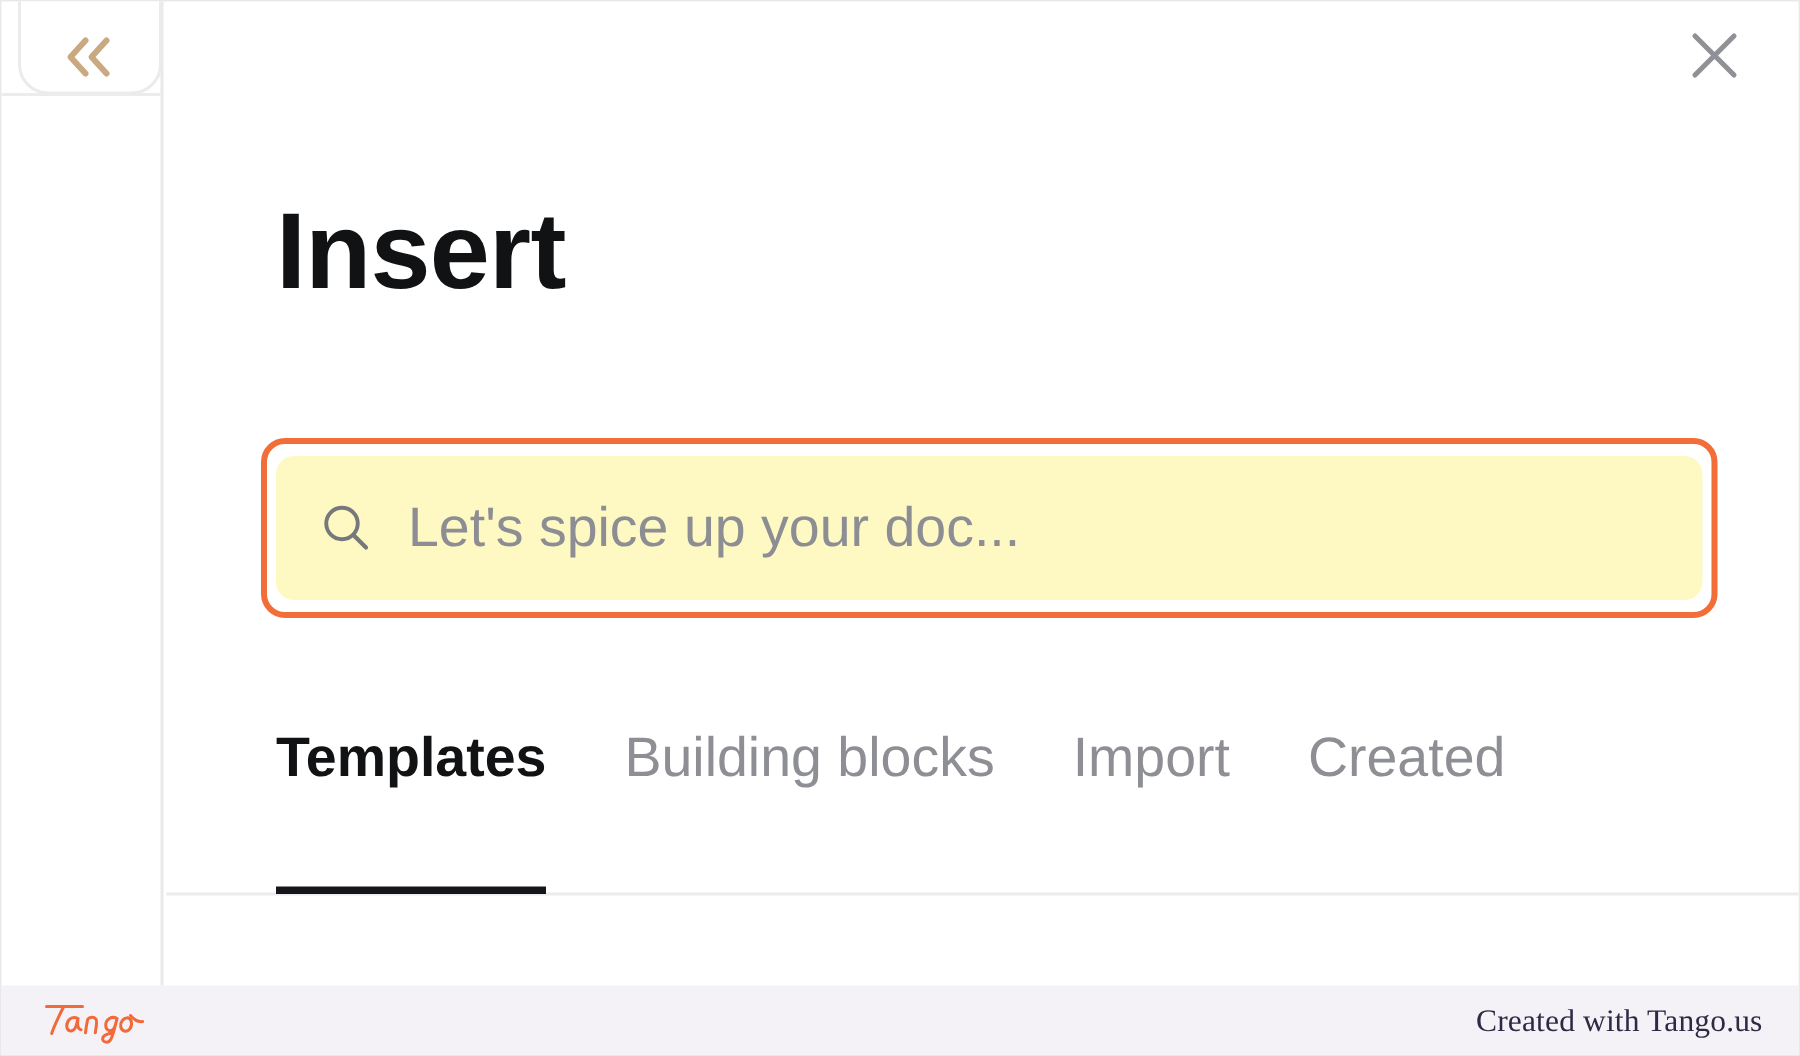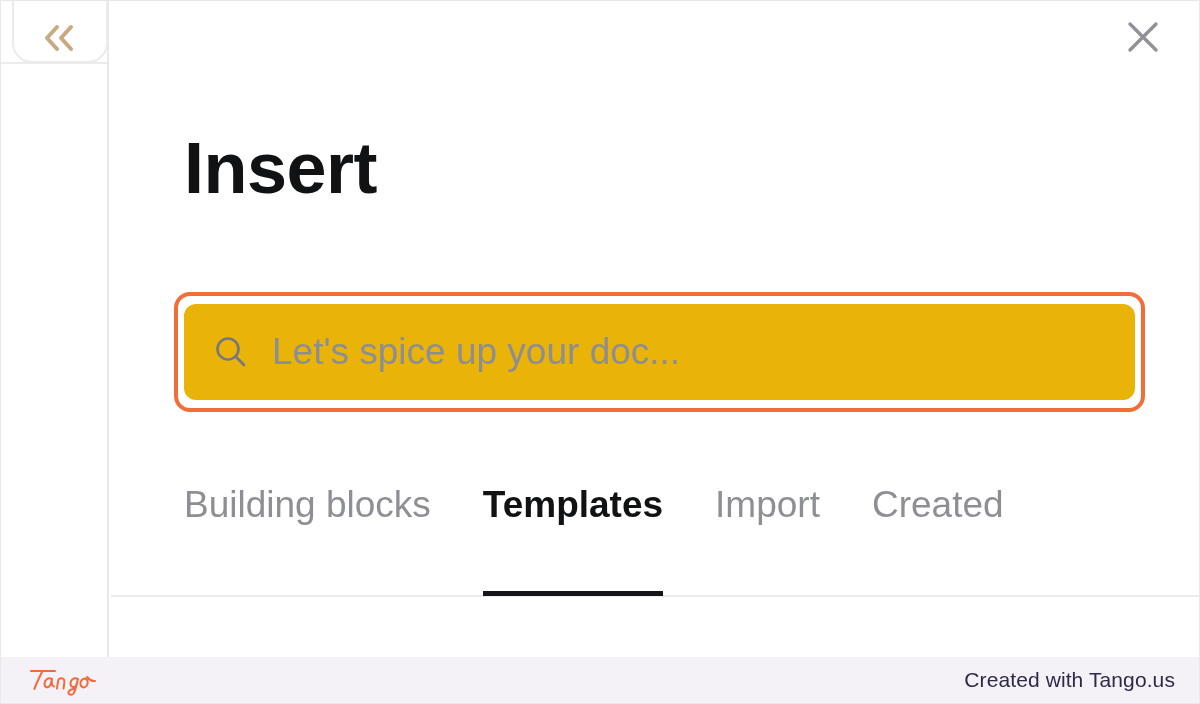--- a/index.html
+++ b/index.html
@@ -112,21 +112,21 @@
     border-radius: 16px;
     box-sizing: border-box;
   }
 
   .search-field {
     position: absolute;
     left: 73px;
     top: 303px;
     width: 951px;
     height: 96px;
-    background: #eab308;
+    background: #fef9c3;
     border-radius: 12px;
     display: flex;
     align-items: center;
     box-sizing: border-box;
     padding: 0 28px;
     gap: 22px;
   }
   .search-field .search-ico {
     flex: 0 0 auto;
     width: 38px;
@@ -203,20 +203,21 @@
     align-items: center;
     justify-content: space-between;
     padding: 0 24px;
     box-sizing: border-box;
   }
   .tango-logo { display: block; width: 86px; height: 32px; color: #f2693a; }
   .footer-note {
     font-size: 21px;
     color: #2e2a45;
     letter-spacing: 0.1px;
+    font-family: Liberation Serif, serif;
   }
 </style>
 </head>
 <body>
 
 <div id="app">
 
   <div class="left-rail">
     <div class="rail-divider"></div>
     <div class="collapse-button">
@@ -243,25 +244,25 @@
       <svg class="search-ico" viewBox="0 0 38 38" fill="none">
         <circle cx="16" cy="16" r="10.5" stroke="currentColor" stroke-width="2.6"></circle>
         <path d="M23.6 23.6 L32 32" stroke="currentColor" stroke-width="2.8" stroke-linecap="round"></path>
       </svg>
       <input class="search-input" type="text" value="" placeholder="Let's spice up your doc..." style="">
     </div>
 
     <div class="tabs-rule"></div>
 
     <div class="tabs">
+      <div class="tab active">
+        <span>Templates</span>
+      </div>
       <div class="tab">
         <span>Building blocks</span>
-      </div>
-      <div class="tab active">
-        <span>Templates</span>
       </div>
       <div class="tab">
         <span>Import</span>
       </div>
       <div class="tab">
         <span>Created</span>
       </div>
     </div>
 
   </div>

